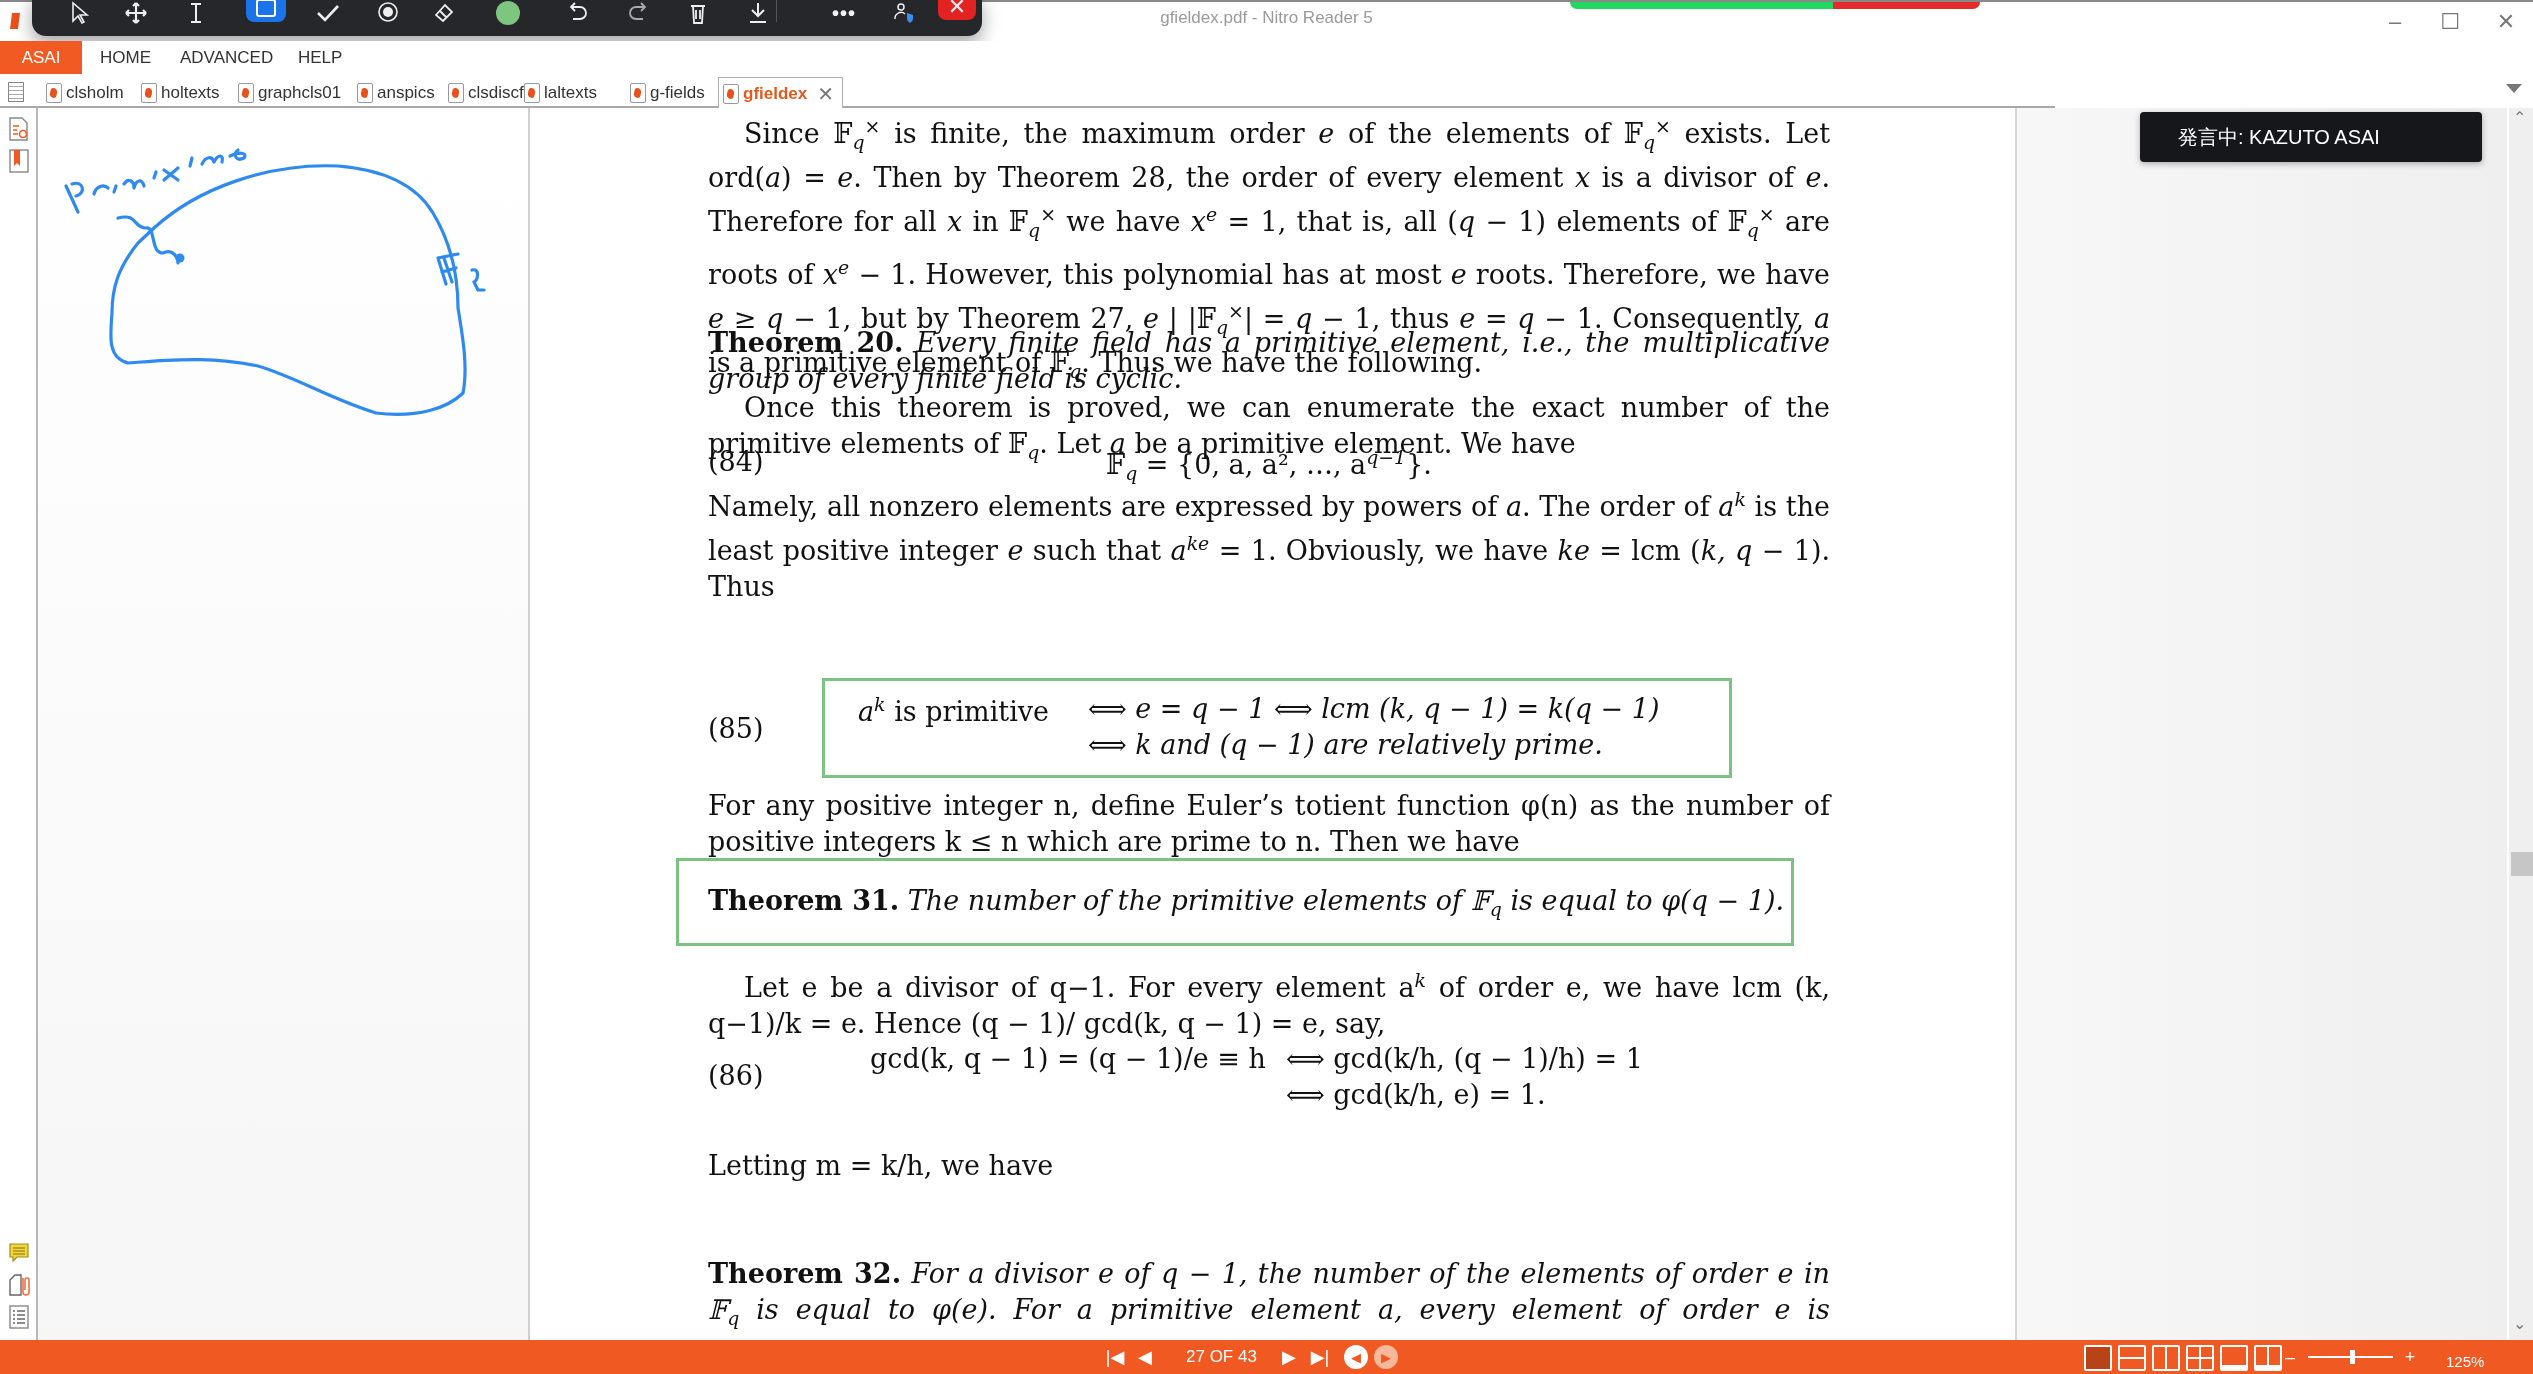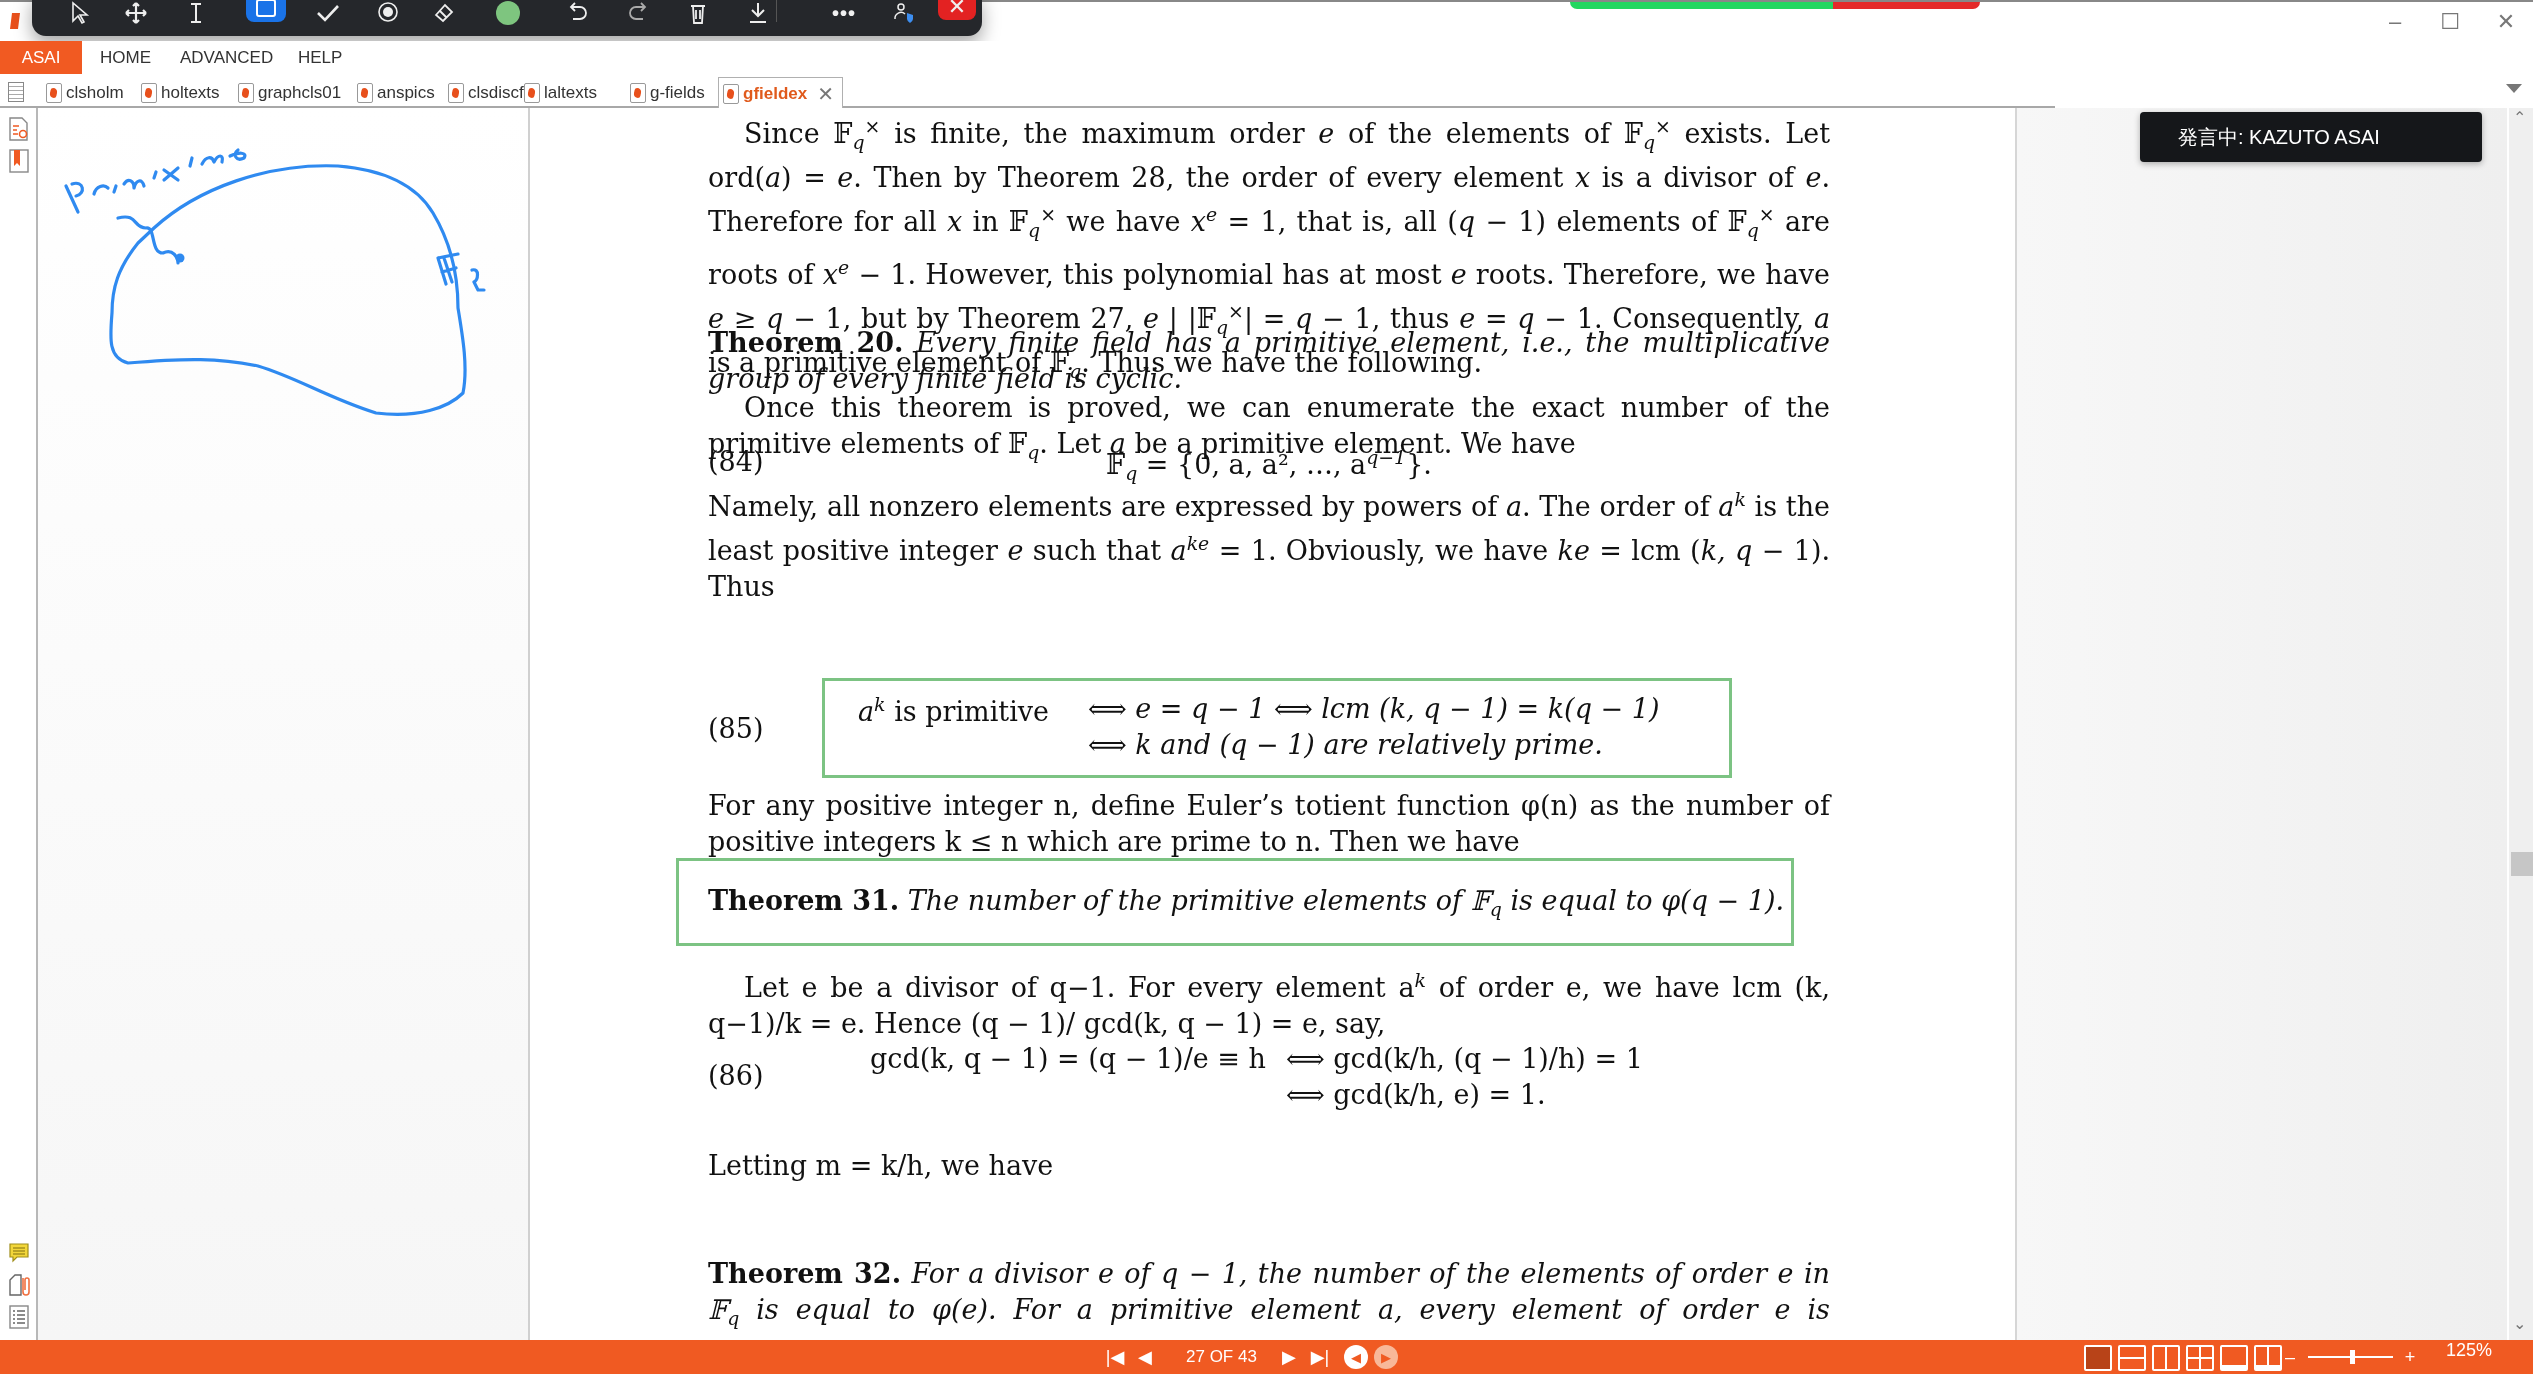--- a/index.html
+++ b/index.html
@@ -69,29 +69,30 @@
   sub, sup { font-size: 0.7em; }
 
   
   .statusbar { position: absolute; left: 0; top: 1340px; width: 2533px; height: 34px; background: #f05a22; color: #fff; }
   .sb-btn { position: absolute; top: 5px; height: 24px; display: flex; align-items: center; justify-content: center; color: #fff; cursor: pointer; font-size: 18px; }
   .page-ind { position: absolute; left: 1186px; top: 7px; font-size: 17px; color: #fff; }
   .view-btn { position: absolute; top: 5px; width: 28px; height: 26px; border: 2px solid #fff; border-radius: 2px; cursor: pointer; }
   .view-btn.active { background: #b84318; }
   .zoom-slider { position: absolute; left: 2308px; top: 16px; width: 85px; height: 2px; background: #fff; }
   .zoom-slider .knob { position: absolute; left: 42px; top: -6px; width: 5px; height: 14px; background: #fff; }
-  .zoom-level { position: absolute; left: 2446px; top: 0; font-size: 18px; color: #fff; }
+  .zoom-level { position: absolute; left: 2446px; top: 13px; font-size: 15px; color: #fff; }
 </style>
 </head>
 <body>
 
 <div class="titlebar">
   <svg class="app-logo" viewBox="0 0 16 22">
       <path d="M4 3 L12 3 L10 19 L2 19 Z" fill="#e8501c"></path>
     </svg>
+  <div class="window-title">gfieldex.pdf - Nitro Reader 5</div>
   <div class="meter">
       <div class="g"></div>
       <div class="r"></div>
     </div>
   <div class="win-btn win-min">
       <span>–</span>
     </div>
   <div class="win-btn win-max">
       <span>☐</span>
     </div>

